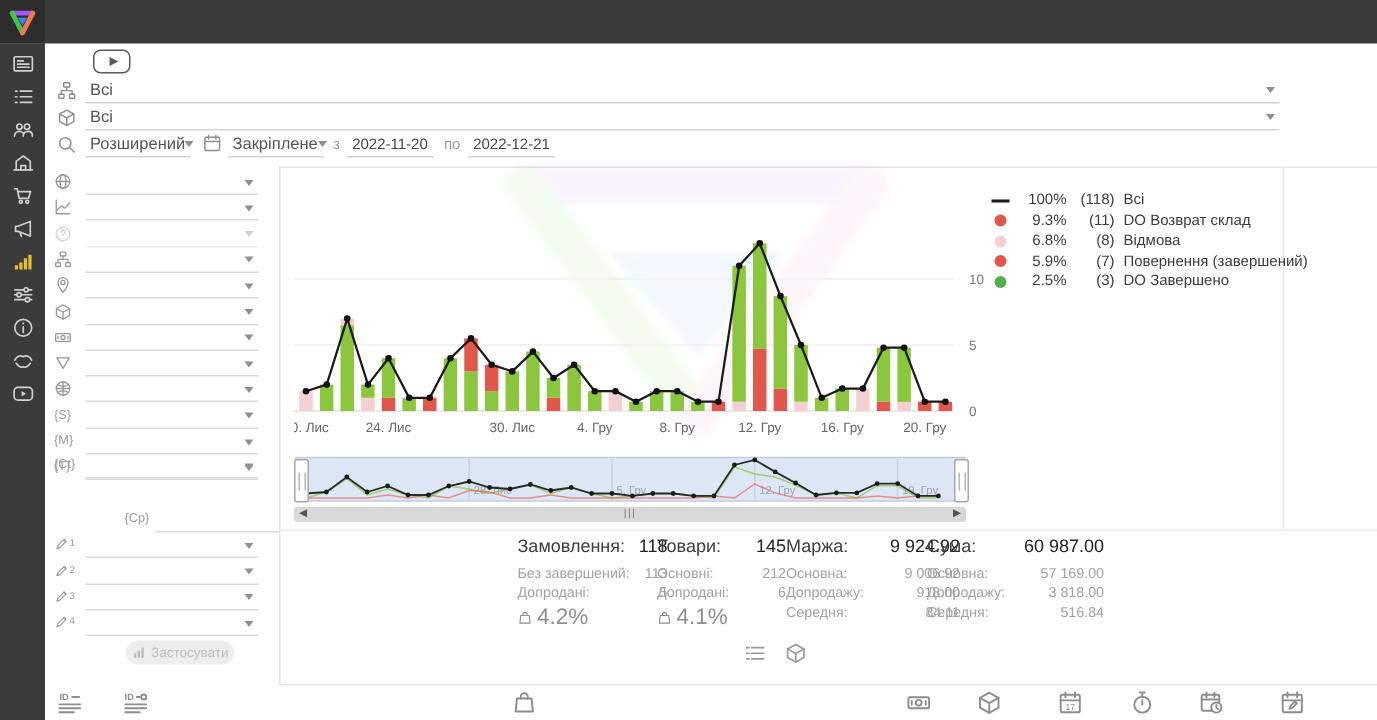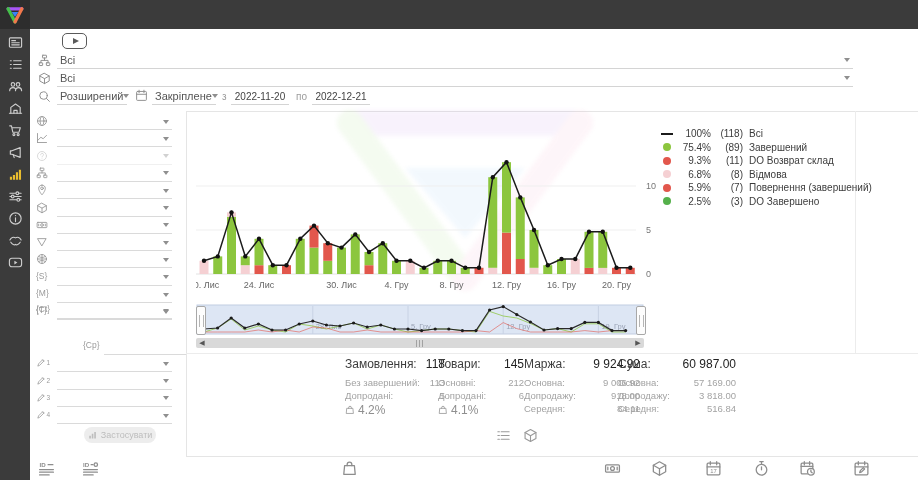--- a/index.html
+++ b/index.html
@@ -50,21 +50,21 @@
   .lg-line{width:12px;height:2px;background:#1b1b1b;}
   .lg-pct{width:34px;text-align:right;}
   .lg-cnt{width:32px;text-align:right;}
   .lg-lab{margin-left:6px;white-space:nowrap;}
   
   .stat-col{position:absolute;top:357px;}
   .stat-title{display:flex;font-size:12px;color:#3d3d3d;margin-bottom:5px;}
   .stat-title .tv{margin-left:auto;color:#222;}
   .stat-row{display:flex;font-size:9.5px;color:#a3a3a3;line-height:13px;}
   .stat-row .rv{margin-left:auto;}
-  .stat-badge{display:flex;align-items:center;gap:3px;font-size:12px;color:#8f8f8f;margin-top:1px;}
+  .stat-badge{display:flex;align-items:center;gap:3px;font-size:15px;color:#8f8f8f;margin-top:1px;}
   .view-toggle{position:absolute;top:428px;color:#9a9a9a;cursor:pointer;background:none;border:none;padding:0;}
   
   .bt-item{position:absolute;top:460px;color:#8d8d8d;cursor:pointer;background:none;border:none;padding:0;}
 </style>
 </head>
 <body>
 
 <div id="screen">
 
   <div class="top-header"></div>
@@ -517,28 +517,20 @@
       <div class="lg-row">
         <span class="lg-marker">
           <span class="lg-line"></span>
         </span>
         <span class="lg-pct">100%</span>
         <span class="lg-cnt">(118)</span>
         <span class="lg-lab">Всі</span>
       </div>
       <div class="lg-row">
         <span class="lg-marker">
-          <span class="lg-dot" style="background:#8cc63e"></span>
-        </span>
-        <span class="lg-pct">75.4%</span>
-        <span class="lg-cnt">(89)</span>
-        <span class="lg-lab">Завершений</span>
-      </div>
-      <div class="lg-row">
-        <span class="lg-marker">
           <span class="lg-dot" style="background:#e2574c"></span>
         </span>
         <span class="lg-pct">9.3%</span>
         <span class="lg-cnt">(11)</span>
         <span class="lg-lab">DO Возврат склад</span>
       </div>
       <div class="lg-row">
         <span class="lg-marker">
           <span class="lg-dot" style="background:#f5d0d3"></span>
         </span>

